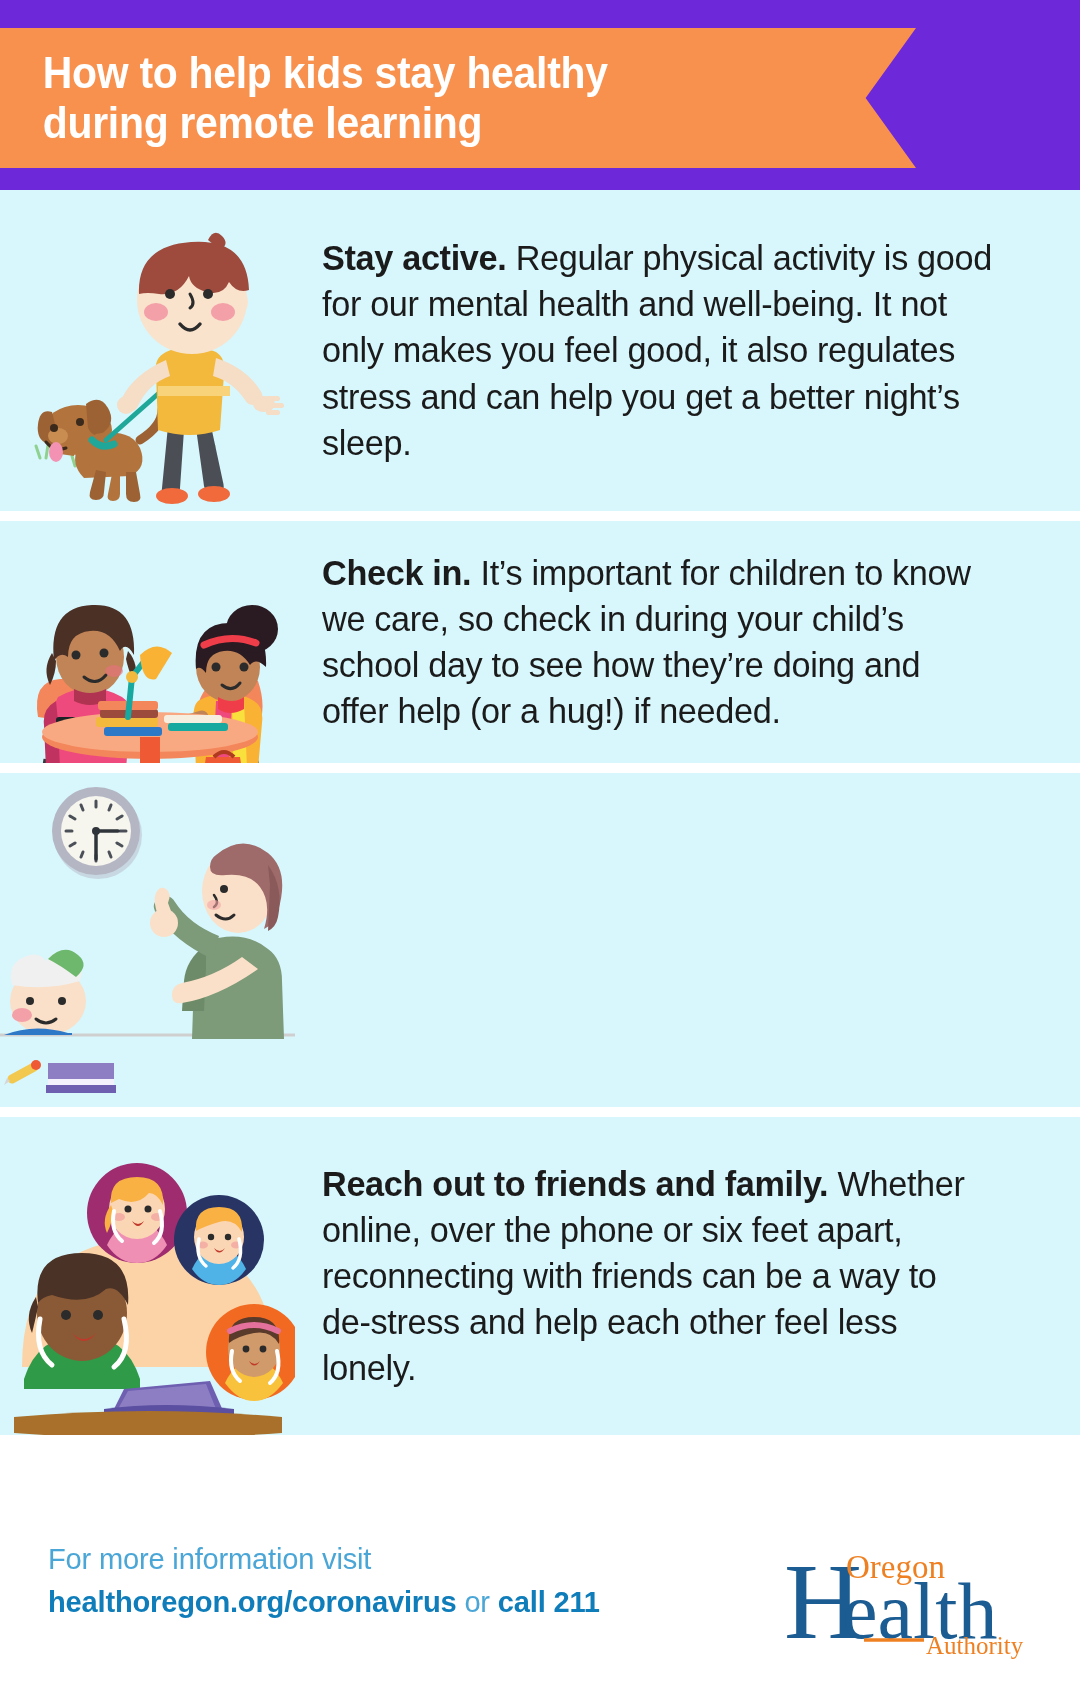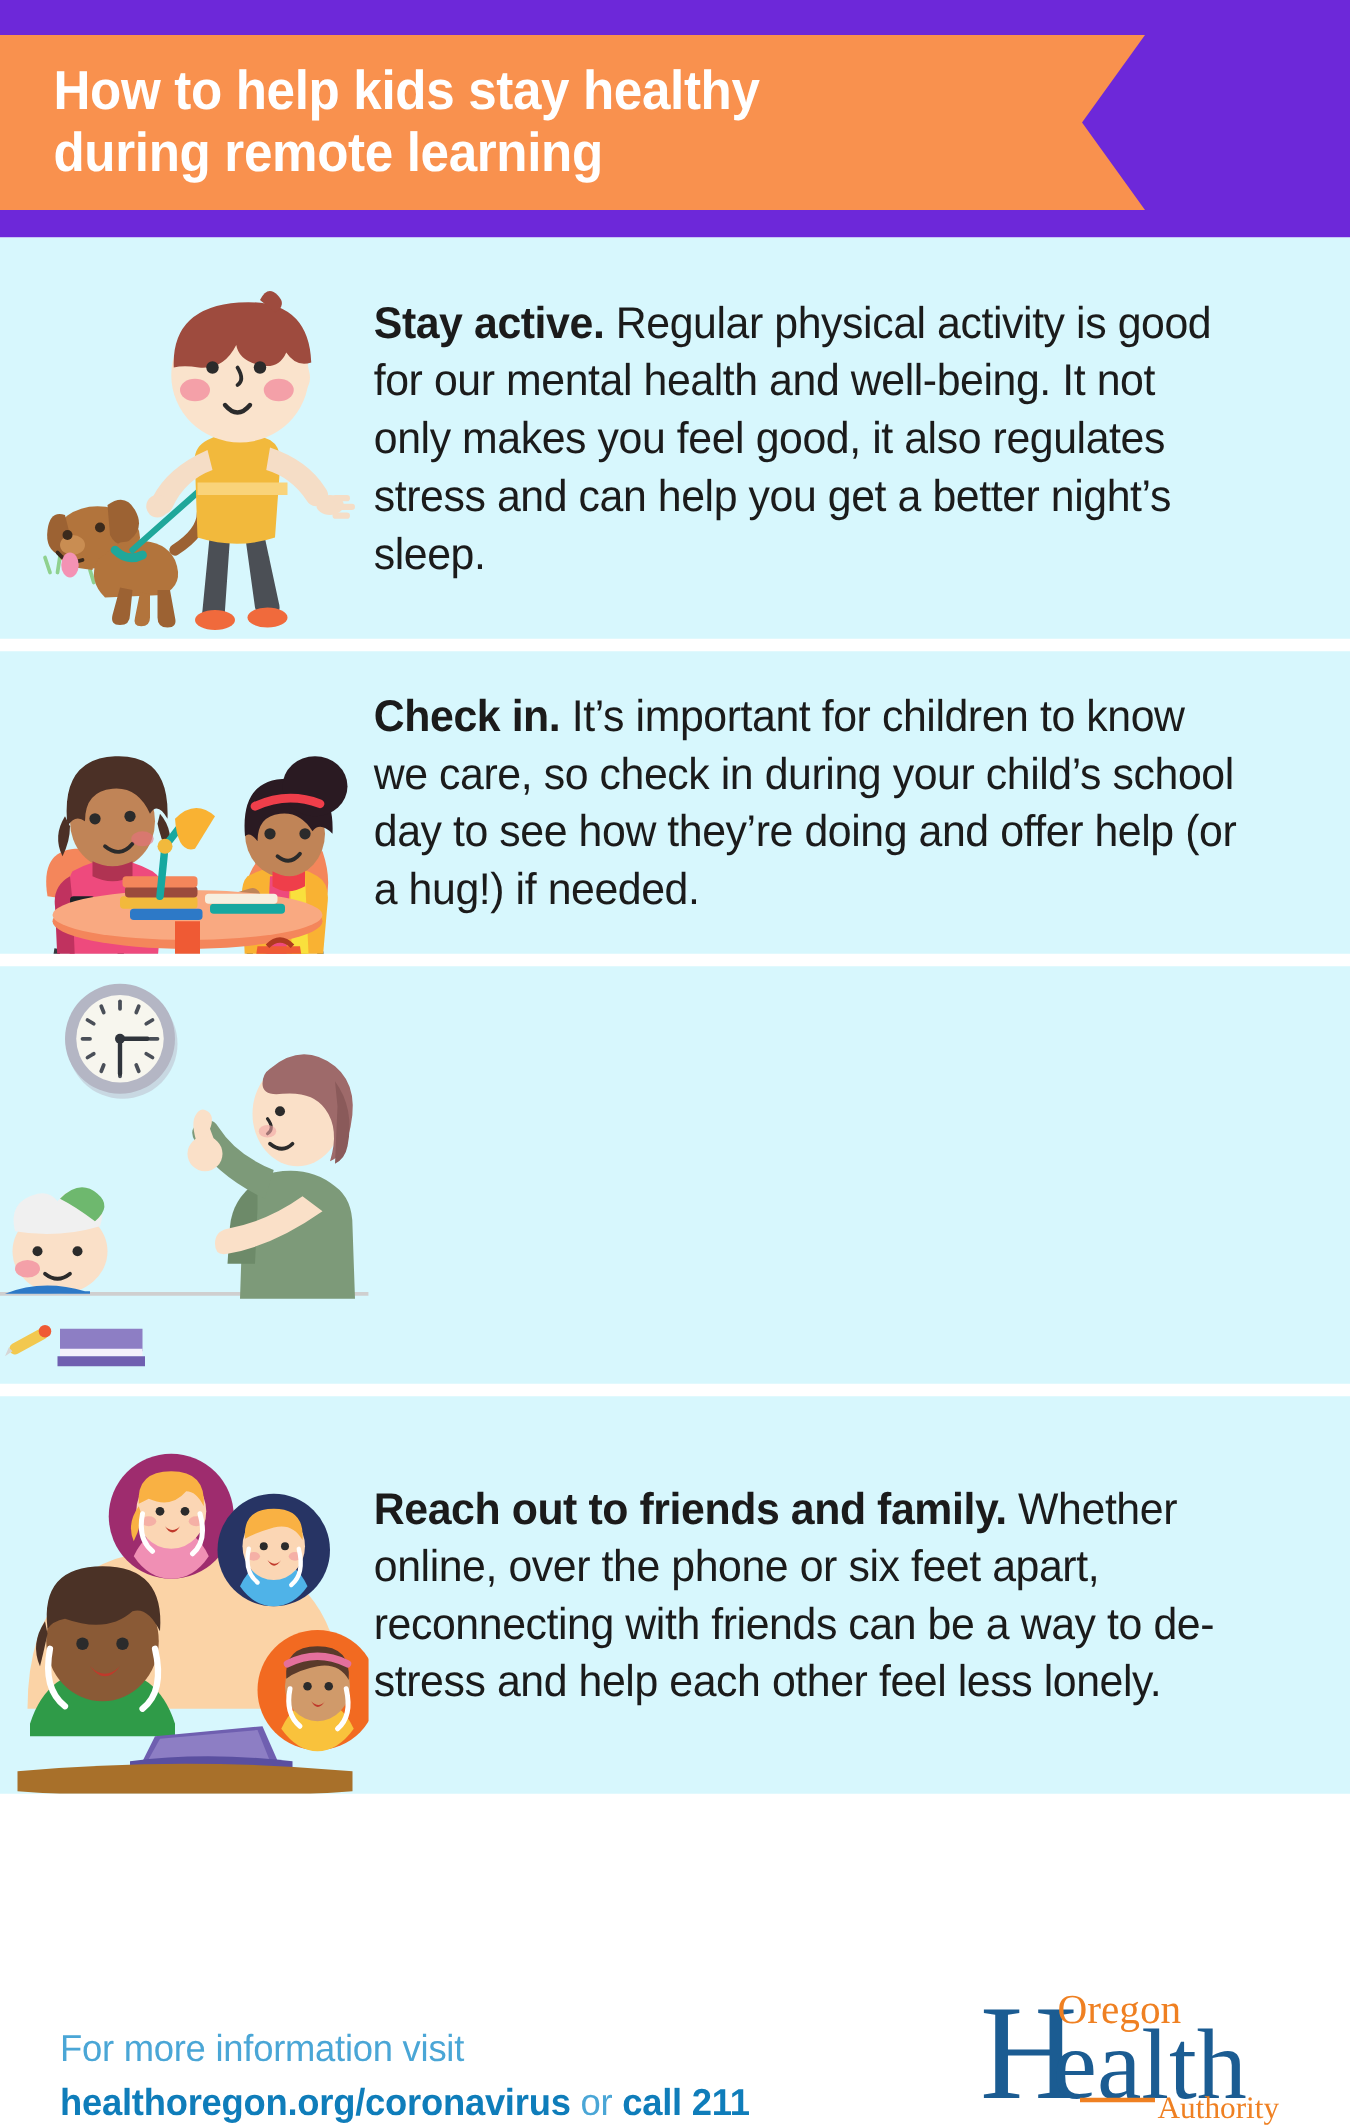--- a/index.html
+++ b/index.html
@@ -51,37 +51,38 @@
     height: 100%;
     position: relative;
     overflow: hidden;
   }
   .illus-box { position: absolute; inset: 0; }
 
   .text-col {
     flex: 1 1 auto;
     padding-right: 62px;
     padding-left: 4px;
+    margin-left: 23px;
   }
   .body-text {
     font-family: "Liberation Sans", sans-serif;
     font-size: 35.5px;
     line-height: 1.30;
     color: #1b1b1b;
     letter-spacing: -0.35px;
     transform: scaleX(0.965);
     transform-origin: left center;
   }
   .lead { font-weight: 700; }
 
   
   .footer {
     position: absolute; left: 0; bottom: 0; width: 1080px; height: 158px;
     background: #ffffff;
-    display: flex; align-items: flex-end; justify-content: space-between;
+    display: flex; align-items: flex-start; justify-content: space-between;
     padding: 0 44px 0 48px;
   }
   .footer-text { display: flex; flex-direction: column; gap: 9px; }
   .footer-line1 {
     font-size: 30px; color: #4aa6d6; letter-spacing: -0.2px;
     transform: scaleX(0.97); transform-origin: left center;
   }
   .footer-line2 {
     font-size: 30px; color: #0f7dba; font-weight: 700; letter-spacing: -0.2px;
     transform: scaleX(0.97); transform-origin: left center;

